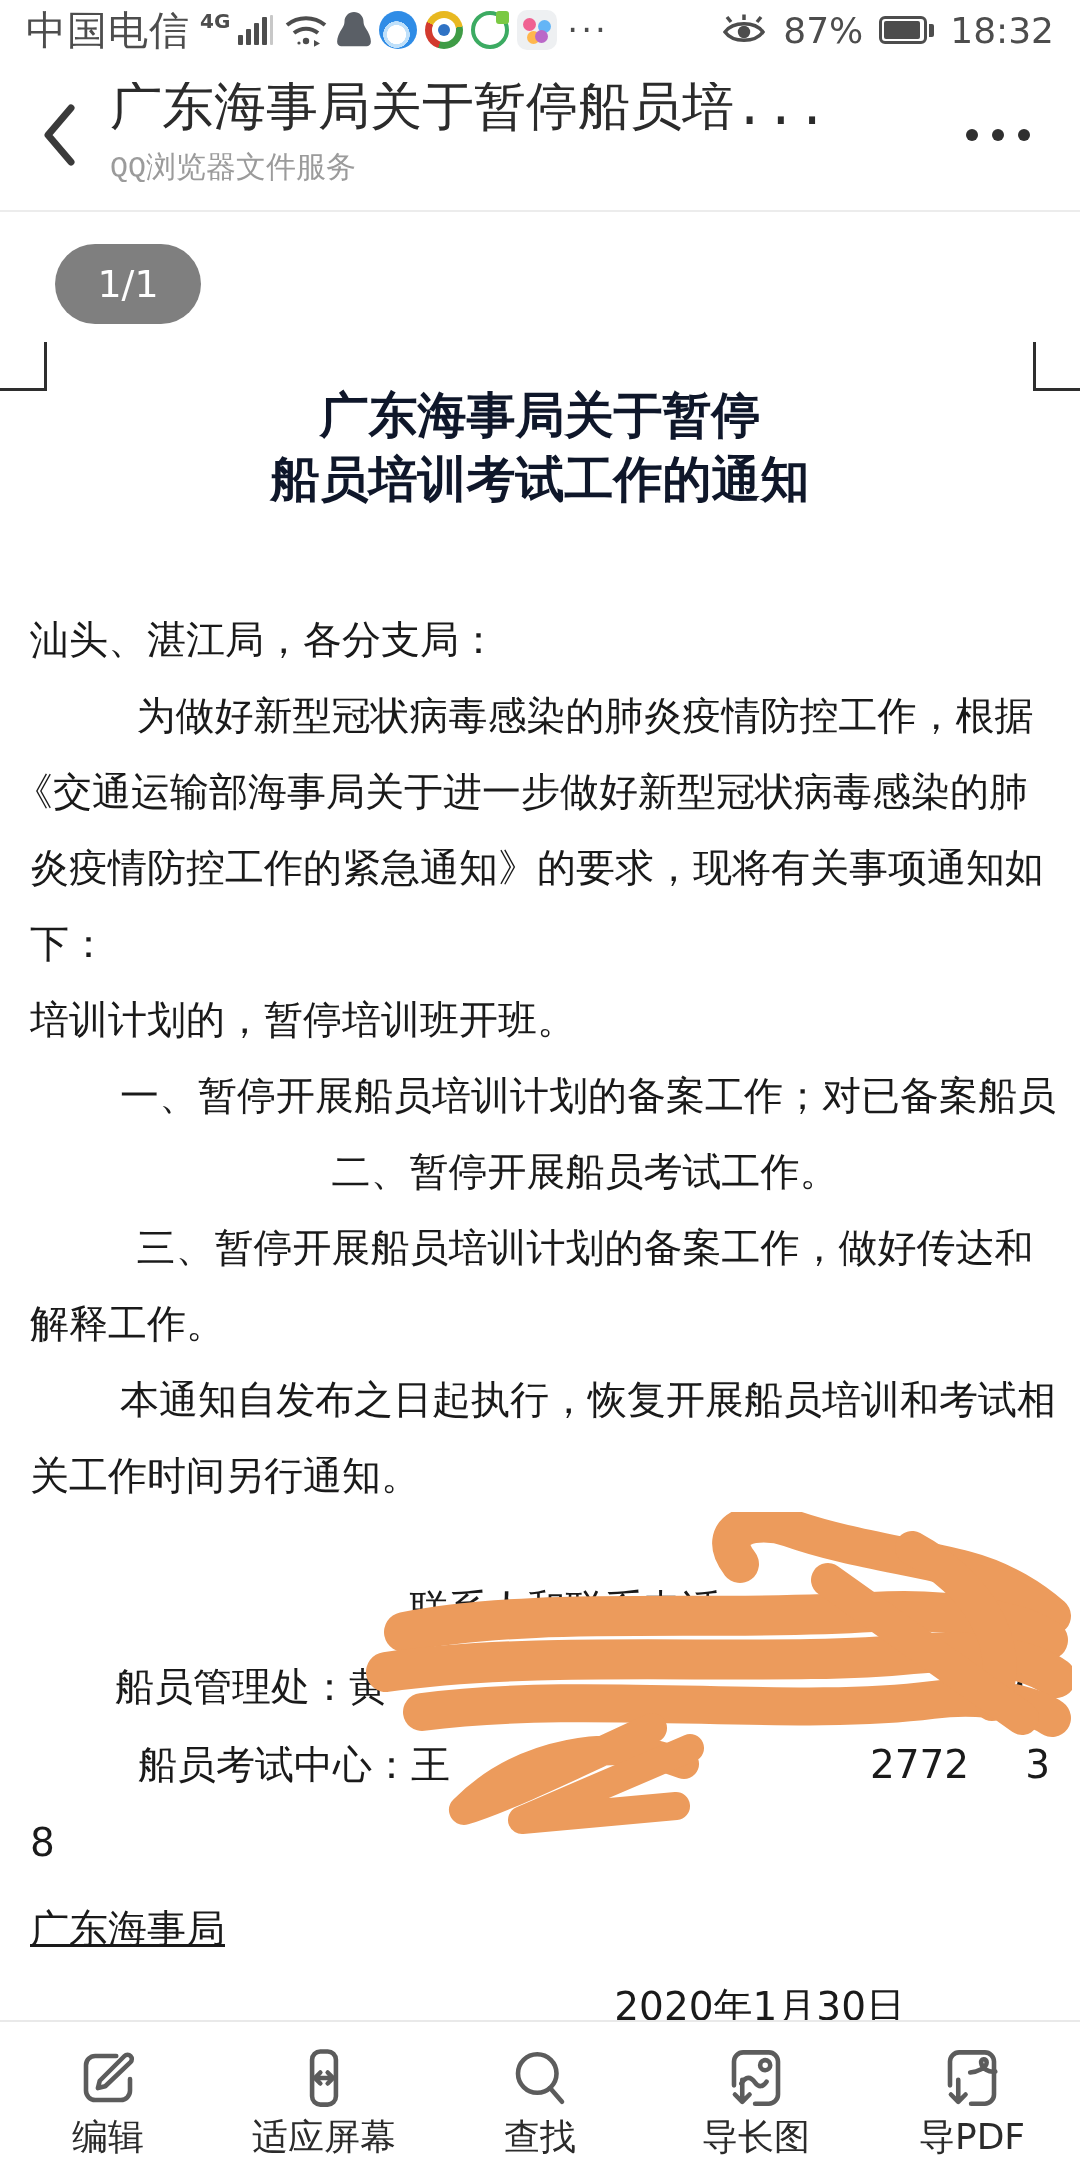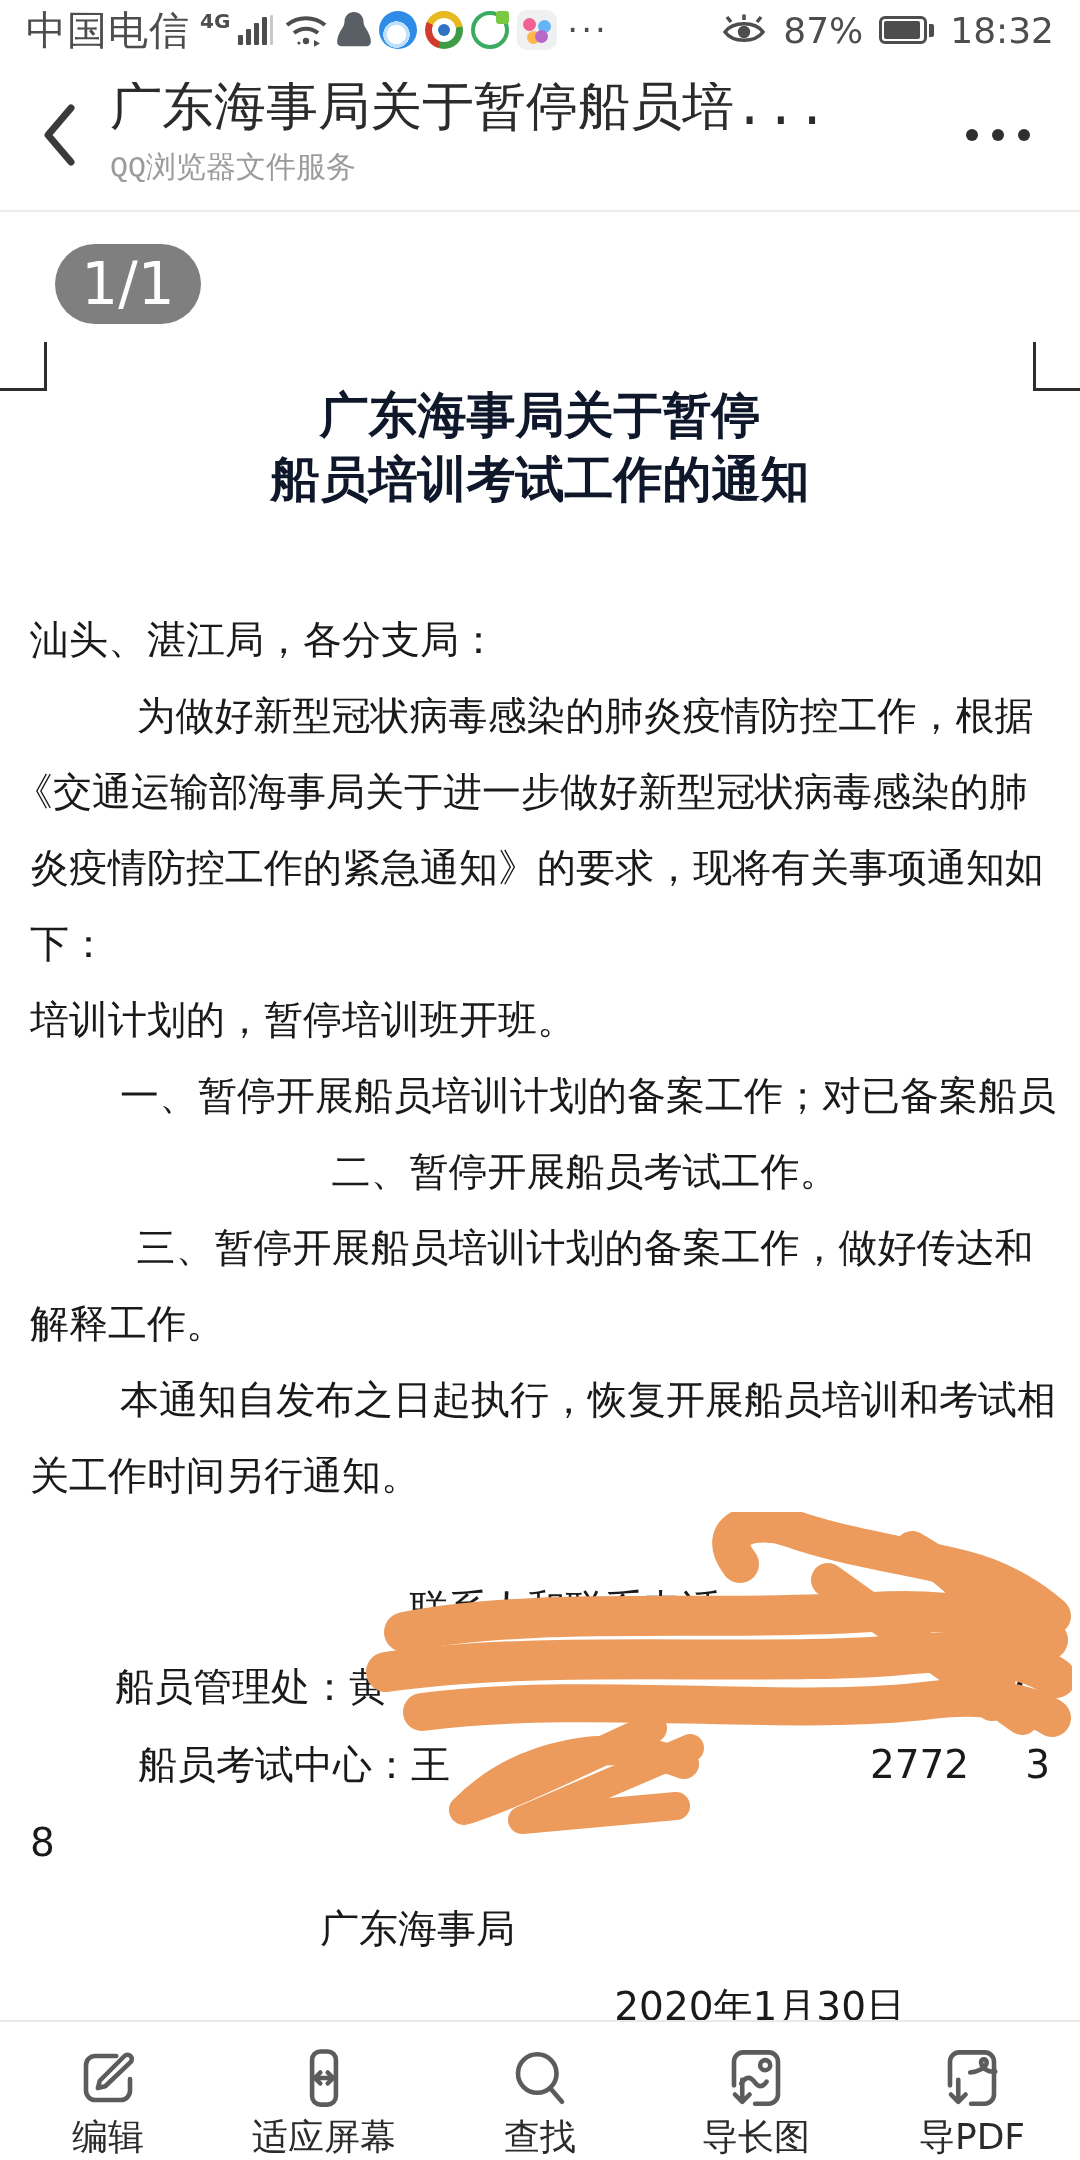--- a/index.html
+++ b/index.html
@@ -47,37 +47,37 @@
   .back-btn{width:56px;height:80px;display:flex;align-items:center;justify-content:flex-start;flex:0 0 auto;}
   .h-titles{flex:1;min-width:0;margin-left:14px;font-family:Liberation Mono, monospace;}
   .h-title{font-size:52px;color:#2b2b2b;line-height:1.12;white-space:nowrap;overflow:hidden;}
   .h-sub{font-size:30px;color:#9b9b9b;margin-top:6px;}
   .menu-dots{display:flex;gap:14px;align-items:center;padding:20px 6px;flex:0 0 auto;}
   .menu-dots i{width:12px;height:12px;border-radius:50%;background:#2f2f2f;display:block;}
 
   
   .doc-page{position:absolute;top:214px;left:0;right:0;bottom:138px;background:#fff;overflow:hidden;}
   .page-badge{position:absolute;left:55px;top:30px;width:146px;height:80px;background:#7f7f7f;border-radius:40px;
-              color:#fff;font-size:58px;display:flex;align-items:center;justify-content:center;z-index:5;}
+              color:#fff;font-size:38px;display:flex;align-items:center;justify-content:center;z-index:5;}
   .corner{position:absolute;width:44px;height:46px;z-index:4;}
   .corner.tl{left:0;top:128px;border-right:3px solid #2e2e2e;border-bottom:3px solid #2e2e2e;}
   .corner.tr{right:0;top:128px;border-left:3px solid #2e2e2e;border-bottom:3px solid #2e2e2e;}
 
   .doc-content{position:absolute;left:30px;right:30px;top:0;color:#1a1a1a;}
   .doc-title{margin-top:170px;text-align:center;font-size:49px;font-weight:bold;line-height:64px;color:#0f172a;}
   .doc-body{margin-top:90px;font-size:39px;line-height:76px;}
   .doc-body .line{white-space:nowrap;}
   .indent{padding-left:90px;text-align:center;}
   .hang{margin-left:-16px;}
   .contact{margin-top:56px;font-size:39px;line-height:78px;}
   .c-line{position:relative;white-space:nowrap;}
   .c-right{position:absolute;right:0;top:0;}
   .gap{display:inline-block;width:56px;}
   .sig{font-size:39px;line-height:78px;}
-  .sig-org{margin-top:8px;text-align:center;padding-right:245px;}
+  .sig-org{margin-top:8px;text-align:left;padding-right:245px;text-decoration:underline;}
   .sig-date{text-align:right;padding-right:145px;}
 
   .scribble{position:absolute;left:352px;top:1298px;width:720px;height:330px;z-index:6;pointer-events:none;}
   .scribble path{fill:none;stroke-linecap:round;stroke-linejoin:round;}
 
   
   .toolbar{position:absolute;left:0;right:0;bottom:0;height:138px;background:rgba(255,255,255,0.97);
            border-top:2px solid #e9e9e9;display:flex;z-index:10;}
   .tb-item{flex:1;display:flex;flex-direction:column;align-items:center;justify-content:center;gap:6px;padding-top:16px;}
   .tb-icon{width:70px;height:70px;display:flex;align-items:center;justify-content:center;}

